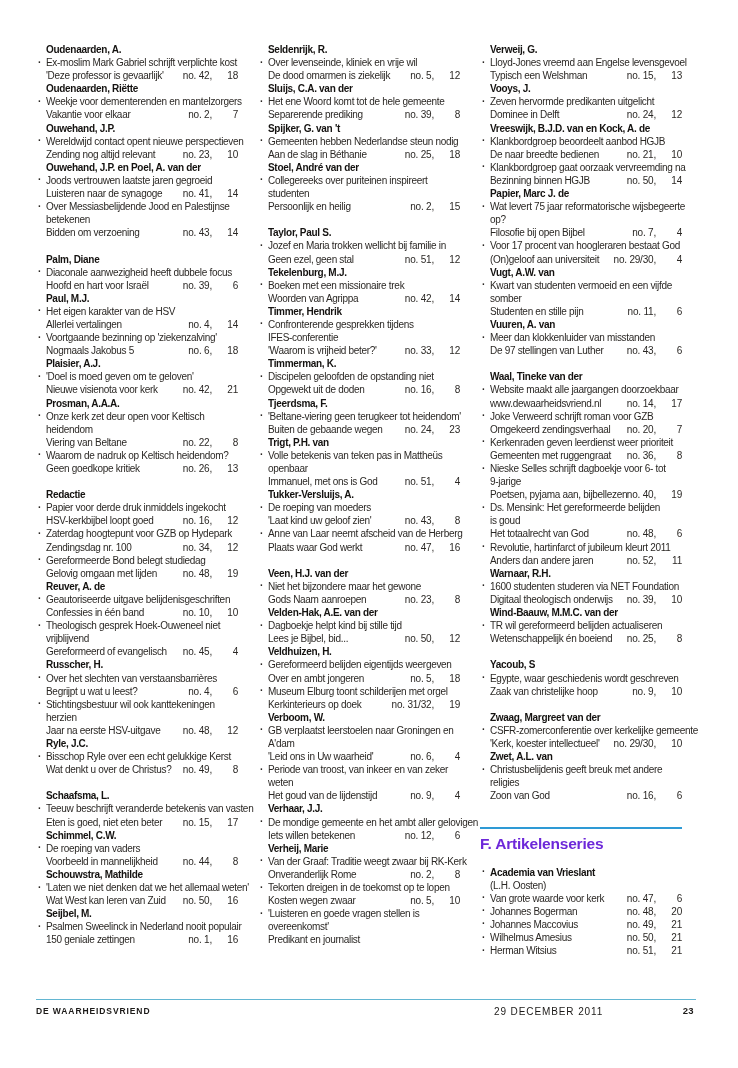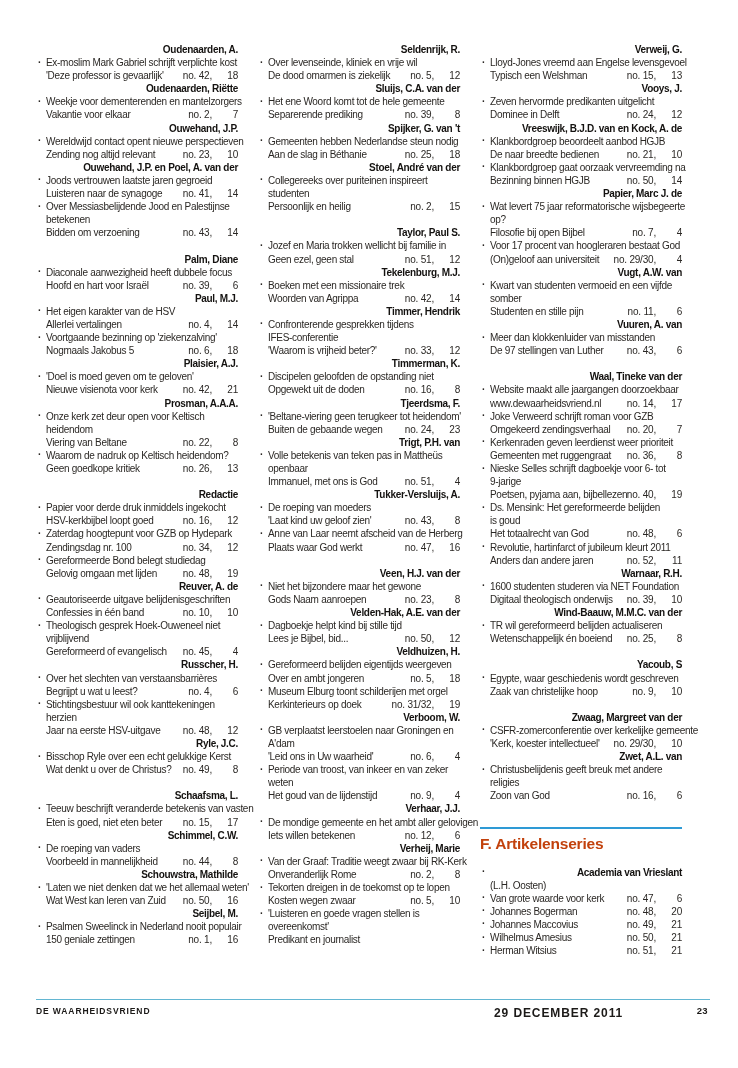--- a/index.html
+++ b/index.html
@@ -12,49 +12,49 @@
   .page { position:absolute; inset:0; background:#fff; }
 
   .columns { position:absolute; left:36px; top:44px; display:flex; gap:20px; }
   .col { width:202px; flex:none; }
 
   .line {
     position:relative; height:13.1px; line-height:12.6px;
     font-size:10px; letter-spacing:-0.3px; white-space:nowrap;
     padding-left:10px; color:#2b2825;
   }
-  .line.hdr { font-weight:bold; color:#141210;text-align:right; }
+  .line.hdr { font-weight:bold; color:#141210; }
   .bu {
     position:absolute; left:2px; top:-0.5px;
     font-weight:bold; letter-spacing:0; font-size:10px; color:#2b2825;
   }
   .nums { position:absolute; right:0; top:0; display:flex; letter-spacing:-0.2px; }
   .no { text-align:right; }
   .pg { width:26px; text-align:right; }
 
   .gap { height:13.1px; }
 
   .rule { height:2px; background:var(--accent, #2e9ad5); margin:10px 0 5px 0; }
   .series-heading {
-    font-size:15.5px; font-weight:bold; color:#c2410c;
+    font-size:15.5px; font-weight:bold; color:#6d28d9;
     line-height:20px; letter-spacing:-0.2px; margin:4px 0 13px 0;
   }
 
   .footer {
-    position:absolute; left:36px; right:28px; top:999px;
+    position:absolute; left:36px; right:42px; top:999px;
     border-top:1.5px solid var(--footer-rule, #63b6d2);
     height:30px;
   }
   .footer .journal {
     position:absolute; left:0; top:6px;
     font-size:8.5px; font-weight:bold; letter-spacing:0.9px; color:#1c1a18;
   }
   .footer .date {
     position:absolute; left:458px; top:6px;
-    font-size:12px; font-weight:bold; letter-spacing:0.9px; color:#1c1a18;
+    font-size:10px; font-weight:normal; letter-spacing:0.9px; color:#1c1a18;
   }
   .footer .pagenum {
     position:absolute; right:2px; top:5px;
     font-size:9.5px; font-weight:bold; letter-spacing:0.4px; color:#1c1a18;
   }
 </style>
 </head>
 <body>
 
 <div class="page">

